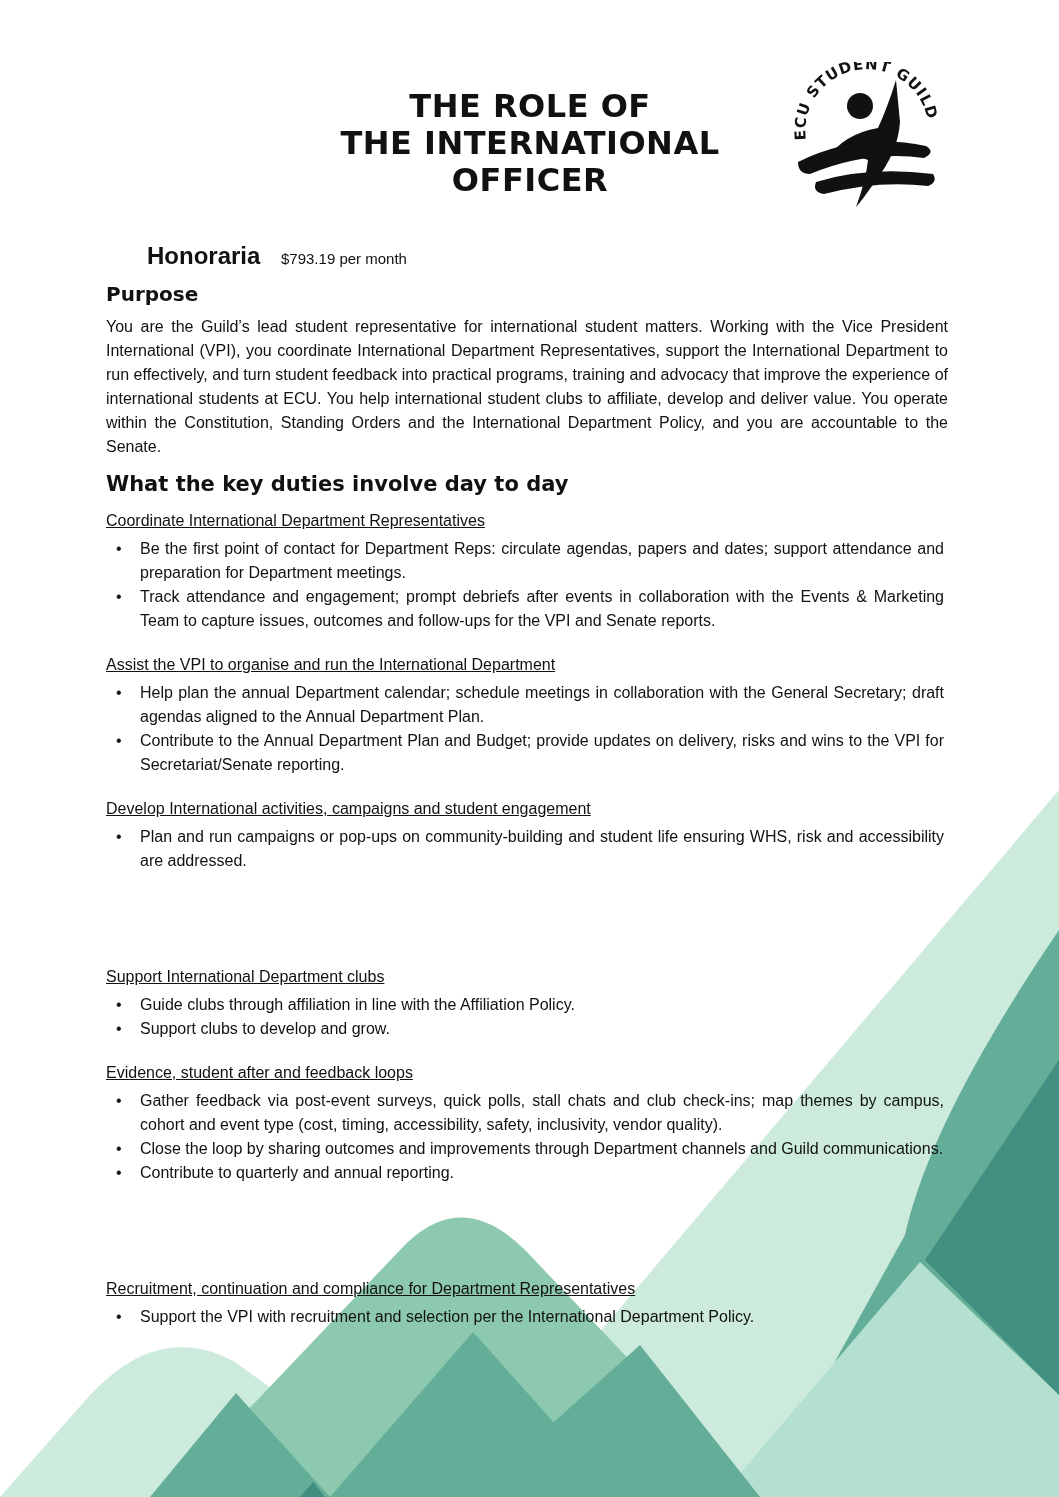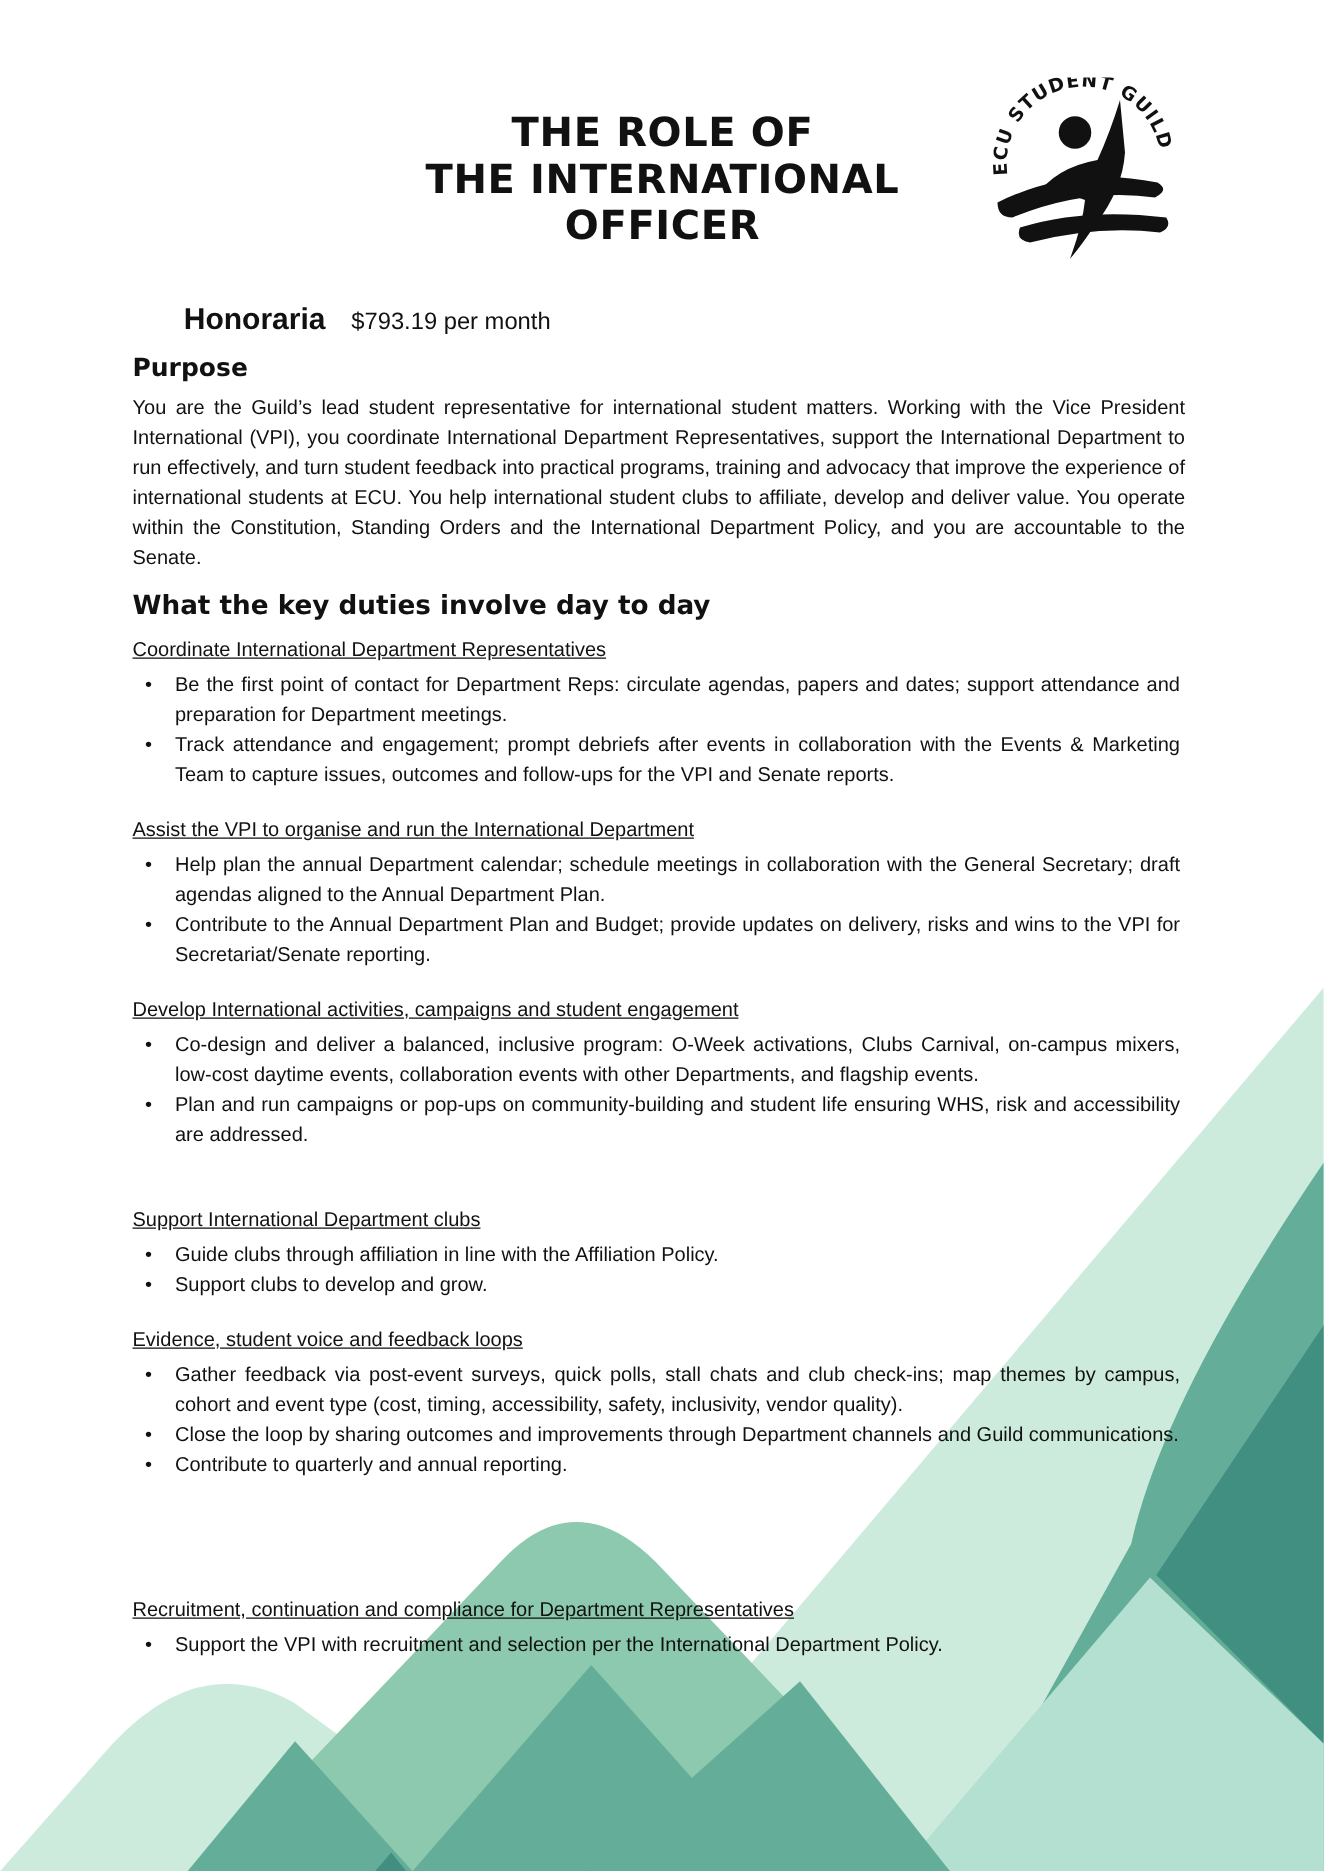--- a/index.html
+++ b/index.html
@@ -15,21 +15,21 @@
       position: absolute; left: 330px; top: 88px; width: 400px;
       text-align: center; font-weight: 800; font-size: 32px; line-height: 37px;
       letter-spacing: 0.5px; color: #111;
       font-family: "DejaVu Sans", sans-serif;
     }
     .title div { display: block; }
     .logo { position: absolute; left: 788px; top: 62px; width: 156px; height: 150px; }
 
     .honoraria { position: absolute; left: 106px; top: 242px; display: flex; align-items: baseline; }
     .hon-label { font-family: Liberation Sans, sans-serif; font-weight: 700; font-size: 24px; width: 134px; margin-left: 41px; }
-    .hon-value { font-size: 19px; }
+    .hon-value { font-size: 15px; }
 
     .h2 { position: absolute; left: 106px; font-family: "DejaVu Sans", sans-serif; font-weight: 700; font-size: 20px; }
     .purpose-h { top: 282px; }
     .duties-h { top: 472px; font-size: 21px; }
 
     .para {
       position: absolute; left: 106px; top: 315px; width: 842px;
       font-size: 16px; line-height: 24px; text-align: justify; text-align-last: left;
     }
 
@@ -110,35 +110,34 @@
     <div class="sec-title">Assist the VPI to organise and run the International Department</div>
     <ul class="bullets">
       <li>Help plan the annual Department calendar; schedule meetings in collaboration with the General Secretary; draft agendas aligned to the Annual Department Plan.</li>
       <li>Contribute to the Annual Department Plan and Budget; provide updates on delivery, risks and wins to the VPI for Secretariat/Senate reporting.</li>
     </ul>
   </div>
 
   <div class="section" style="top:797px;">
     <div class="sec-title">Develop International activities, campaigns and student engagement</div>
     <ul class="bullets">
-      <li>Co-design and deliver a balanced, inclusive program: O-Week activations, Clubs Carnival, on-campus mixers, low-cost daytime events, collaboration events with other Departments, and flagship events.</li>
       <li>Plan and run campaigns or pop-ups on community-building and student life ensuring WHS, risk and accessibility are addressed.</li>
     </ul>
   </div>
 
   <div class="section" style="top:965px;">
     <div class="sec-title">Support International Department clubs</div>
     <ul class="bullets">
       <li>Guide clubs through affiliation in line with the Affiliation Policy.</li>
       <li>Support clubs to develop and grow.</li>
     </ul>
   </div>
 
   <div class="section" style="top:1061px;">
-    <div class="sec-title">Evidence, student voice and feedback loops</div>
+    <div class="sec-title">Evidence, student after and feedback loops</div>
     <ul class="bullets">
       <li>Gather feedback via post-event surveys, quick polls, stall chats and club check-ins; map themes by campus, cohort and event type (cost, timing, accessibility, safety, inclusivity, vendor quality).</li>
       <li>Close the loop by sharing outcomes and improvements through Department channels and Guild communications.</li>
       <li>Contribute to quarterly and annual reporting.</li>
     </ul>
   </div>
 
   <div class="section" style="top:1277px;">
     <div class="sec-title">Recruitment, continuation and compliance for Department Representatives</div>
     <ul class="bullets">

